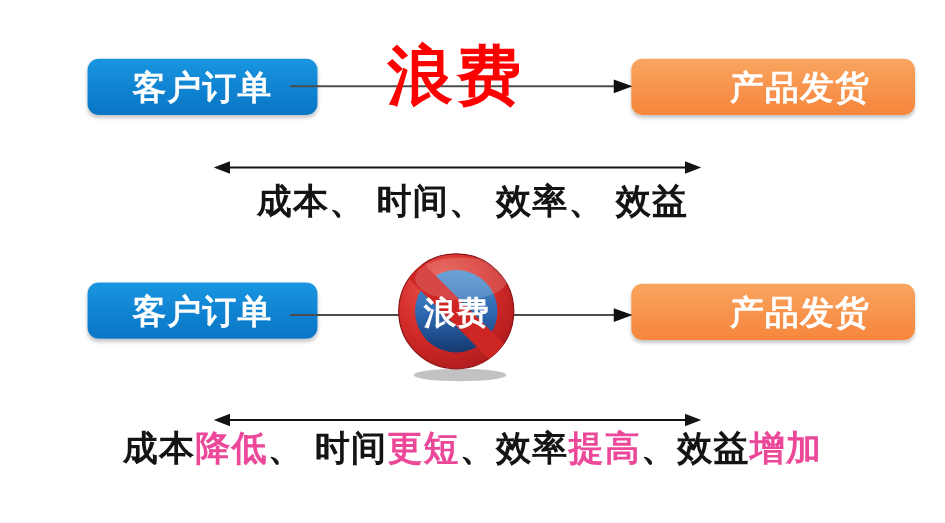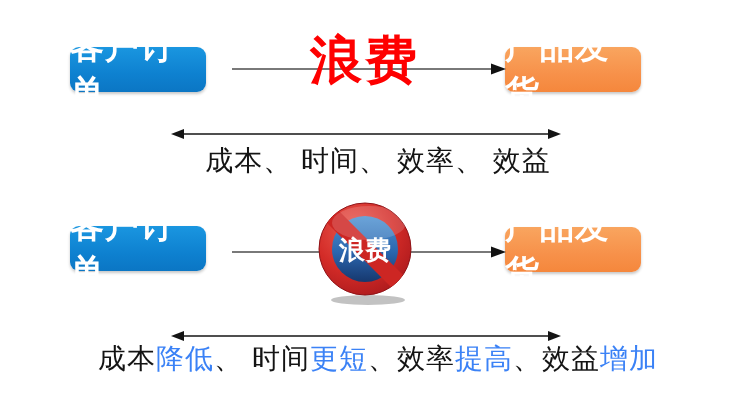--- a/index.html
+++ b/index.html
@@ -2,47 +2,47 @@
 <html><head>
 <meta charset="utf-8">
 <style>
   html,body{margin:0;padding:0;background:#ffffff;}
   .canvas{
     position:relative;width:756px;height:418px;background:#ffffff;overflow:hidden;
     font-family:"Liberation Sans","DejaVu Sans",sans-serif;
   }
   
   .flow-box{
-    position:absolute;width:136px;height:45px;border-radius:9px;
+    position:absolute;width:184px;height:45px;border-radius:9px;
     display:flex;align-items:center;justify-content:center;
-    color:#ffffff;font-size:34px;font-weight:bold;letter-spacing:1px;
+    color:#ffffff;font-size:27px;font-weight:bold;letter-spacing:1px;
     box-shadow:0 2px 3px rgba(0,0,0,0.22);
   }
   .box-blue{background:linear-gradient(180deg,#1a96e0 0%,#0e81d0 60%,#0b76c4 100%);}
   .box-orange{background:linear-gradient(180deg,#f9a55f 0%,#f7914a 60%,#f5873c 100%);}
   .box-r1{top:47px;}
   .box-r2{top:226px;}
   .box-left{left:70px;}
-  .box-right{left:505px;}
+  .box-right{left:505px;padding-left:43px;}
   
   .waste-word{
     position:absolute;left:280px;top:26px;width:170px;text-align:center;
     font-size:52px;font-weight:bold;color:#fe0000;letter-spacing:3px;z-index:3;
   }
   
   .arrow-svg{position:absolute;z-index:1;}
   
   .metrics{
     position:absolute;left:0;width:756px;text-align:center;
-    font-size:28px;font-weight:normal;color:#141414;letter-spacing:1px;z-index:2;
+    font-size:28px;font-weight:bold;color:#141414;letter-spacing:1px;z-index:2;
   }
   .metrics-1{top:142px;}
   .metrics-2{top:340px;}
   .seg-black{color:#141414;margin-top:10px;}
-  .seg-red{color:#3b82f6;}
+  .seg-red{color:#ec4899;}
   
   .no-waste{position:absolute;left:314px;top:199px;width:102px;height:108px;z-index:3;}
 </style>
 </head>
 <body>
 
 <div class="canvas">
 
   <div class="flow-box box-blue box-r1 box-left">
     <span>客户订单</span>

